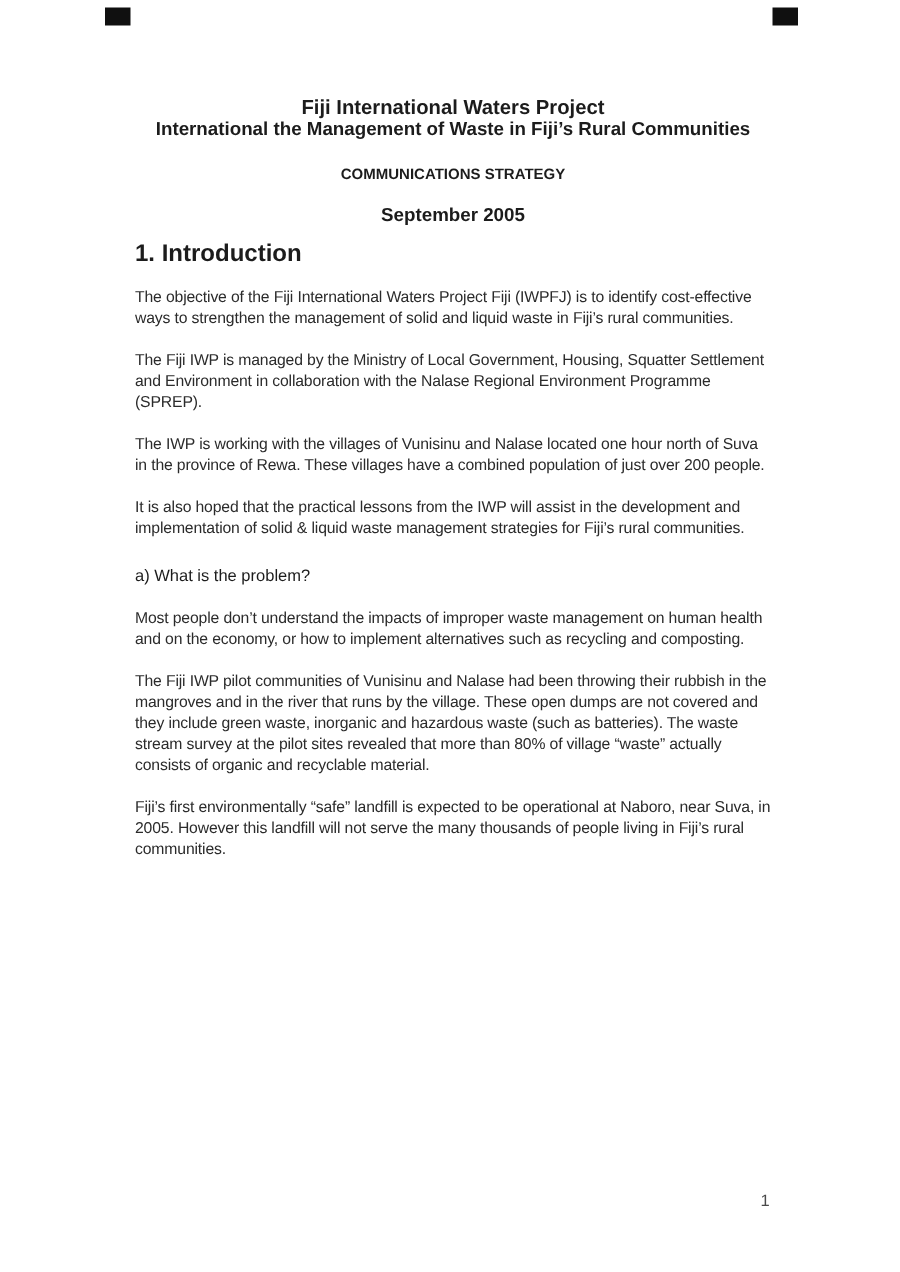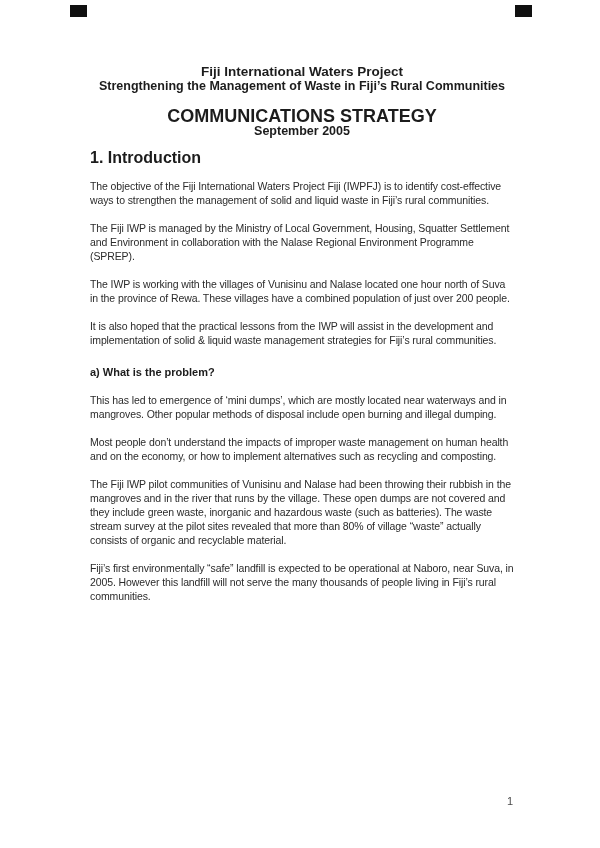--- a/index.html
+++ b/index.html
@@ -42,40 +42,40 @@
     font-size: 13.5px;
     line-height: 15px;
     margin: 0;
   }
   .doc-subtitle {
     font-size: 12.5px;
     line-height: 15px;
     margin: 0 0 15px 0;
   }
   .doc-type {
-    font-size: 18px;
+    font-size: 10px;
     line-height: 15px;
-    margin: 0;
+    margin: 12px;
   }
   .doc-date {
     font-size: 12.5px;
     line-height: 15px;
     margin: 0 0 12px 0;
   }
   .section-heading {
     font-size: 16px;
     line-height: 14px;
     font-weight: bold;
     color: #1c1c1c;
     margin: 0 0 14px 0;
   }
   .sub-heading {
     font-size: 11px;
     line-height: 14px;
-    font-weight: bold;
+    font-weight: normal;
     color: #1c1c1c;
     margin: 18px 0 14px 0;
   }
   .body-para {
     font-size: 10.5px;
     line-height: 14px;
     letter-spacing: -0.1px;
     margin: 0 0 14px 0;
     color: #2b2b2b;
   }
@@ -94,35 +94,34 @@
 
 <div class="page">
 
   <div class="scan-mark left"></div>
   <div class="scan-mark right"></div>
 
   <div class="content">
 
     <div class="doc-header">
       <p class="doc-title">Fiji International Waters Project</p>
-      <p class="doc-subtitle">Strengthening the Management of Waste in Fiji’s Rural Communities</p>
+      <p class="doc-subtitle">International the Management of Waste in Fiji’s Rural Communities</p>
       <p class="doc-type">COMMUNICATIONS STRATEGY</p>
       <p class="doc-date">September 2005</p>
     </div>
 
     <p class="section-heading">1. Introduction</p>
 
     <p class="body-para">The objective of the Fiji International Waters Project Fiji (IWPFJ) is to identify cost-effective ways to strengthen the management of solid and liquid waste in Fiji’s rural communities.</p>
     <p class="body-para">The Fiji IWP is managed by the Ministry of Local Government, Housing, Squatter Settlement and Environment in collaboration with the Nalase Regional Environment Programme (SPREP).</p>
     <p class="body-para">The IWP is working with the villages of Vunisinu and Nalase located one hour north of Suva in the province of Rewa. These villages have a combined population of just over 200 people.</p>
     <p class="body-para">It is also hoped that the practical lessons from the IWP will assist in the development and implementation of solid &amp; liquid waste management strategies for Fiji’s rural communities.</p>
 
     <p class="sub-heading">a) What is the problem?</p>
 
-    <p class="body-para">This has led to emergence of ‘mini dumps’, which are mostly located near waterways and in mangroves. Other popular methods of disposal include open burning and illegal dumping.</p>
     <p class="body-para">Most people don’t understand the impacts of improper waste management on human health and on the economy, or how to implement alternatives such as recycling and composting.</p>
     <p class="body-para">The Fiji IWP pilot communities of Vunisinu and Nalase had been throwing their rubbish in the mangroves and in the river that runs by the village. These open dumps are not covered and they include green waste, inorganic and hazardous waste (such as batteries).  The waste stream survey at the pilot sites revealed that more than 80% of village “waste” actually consists of organic and recyclable material.</p>
     <p class="body-para">Fiji’s first environmentally “safe” landfill is expected to be operational at Naboro, near Suva, in 2005. However this landfill will not serve the many thousands of people living in Fiji’s rural communities.</p>
 
   </div>
 
   <div class="page-number">1</div>
 
 </div>
 

